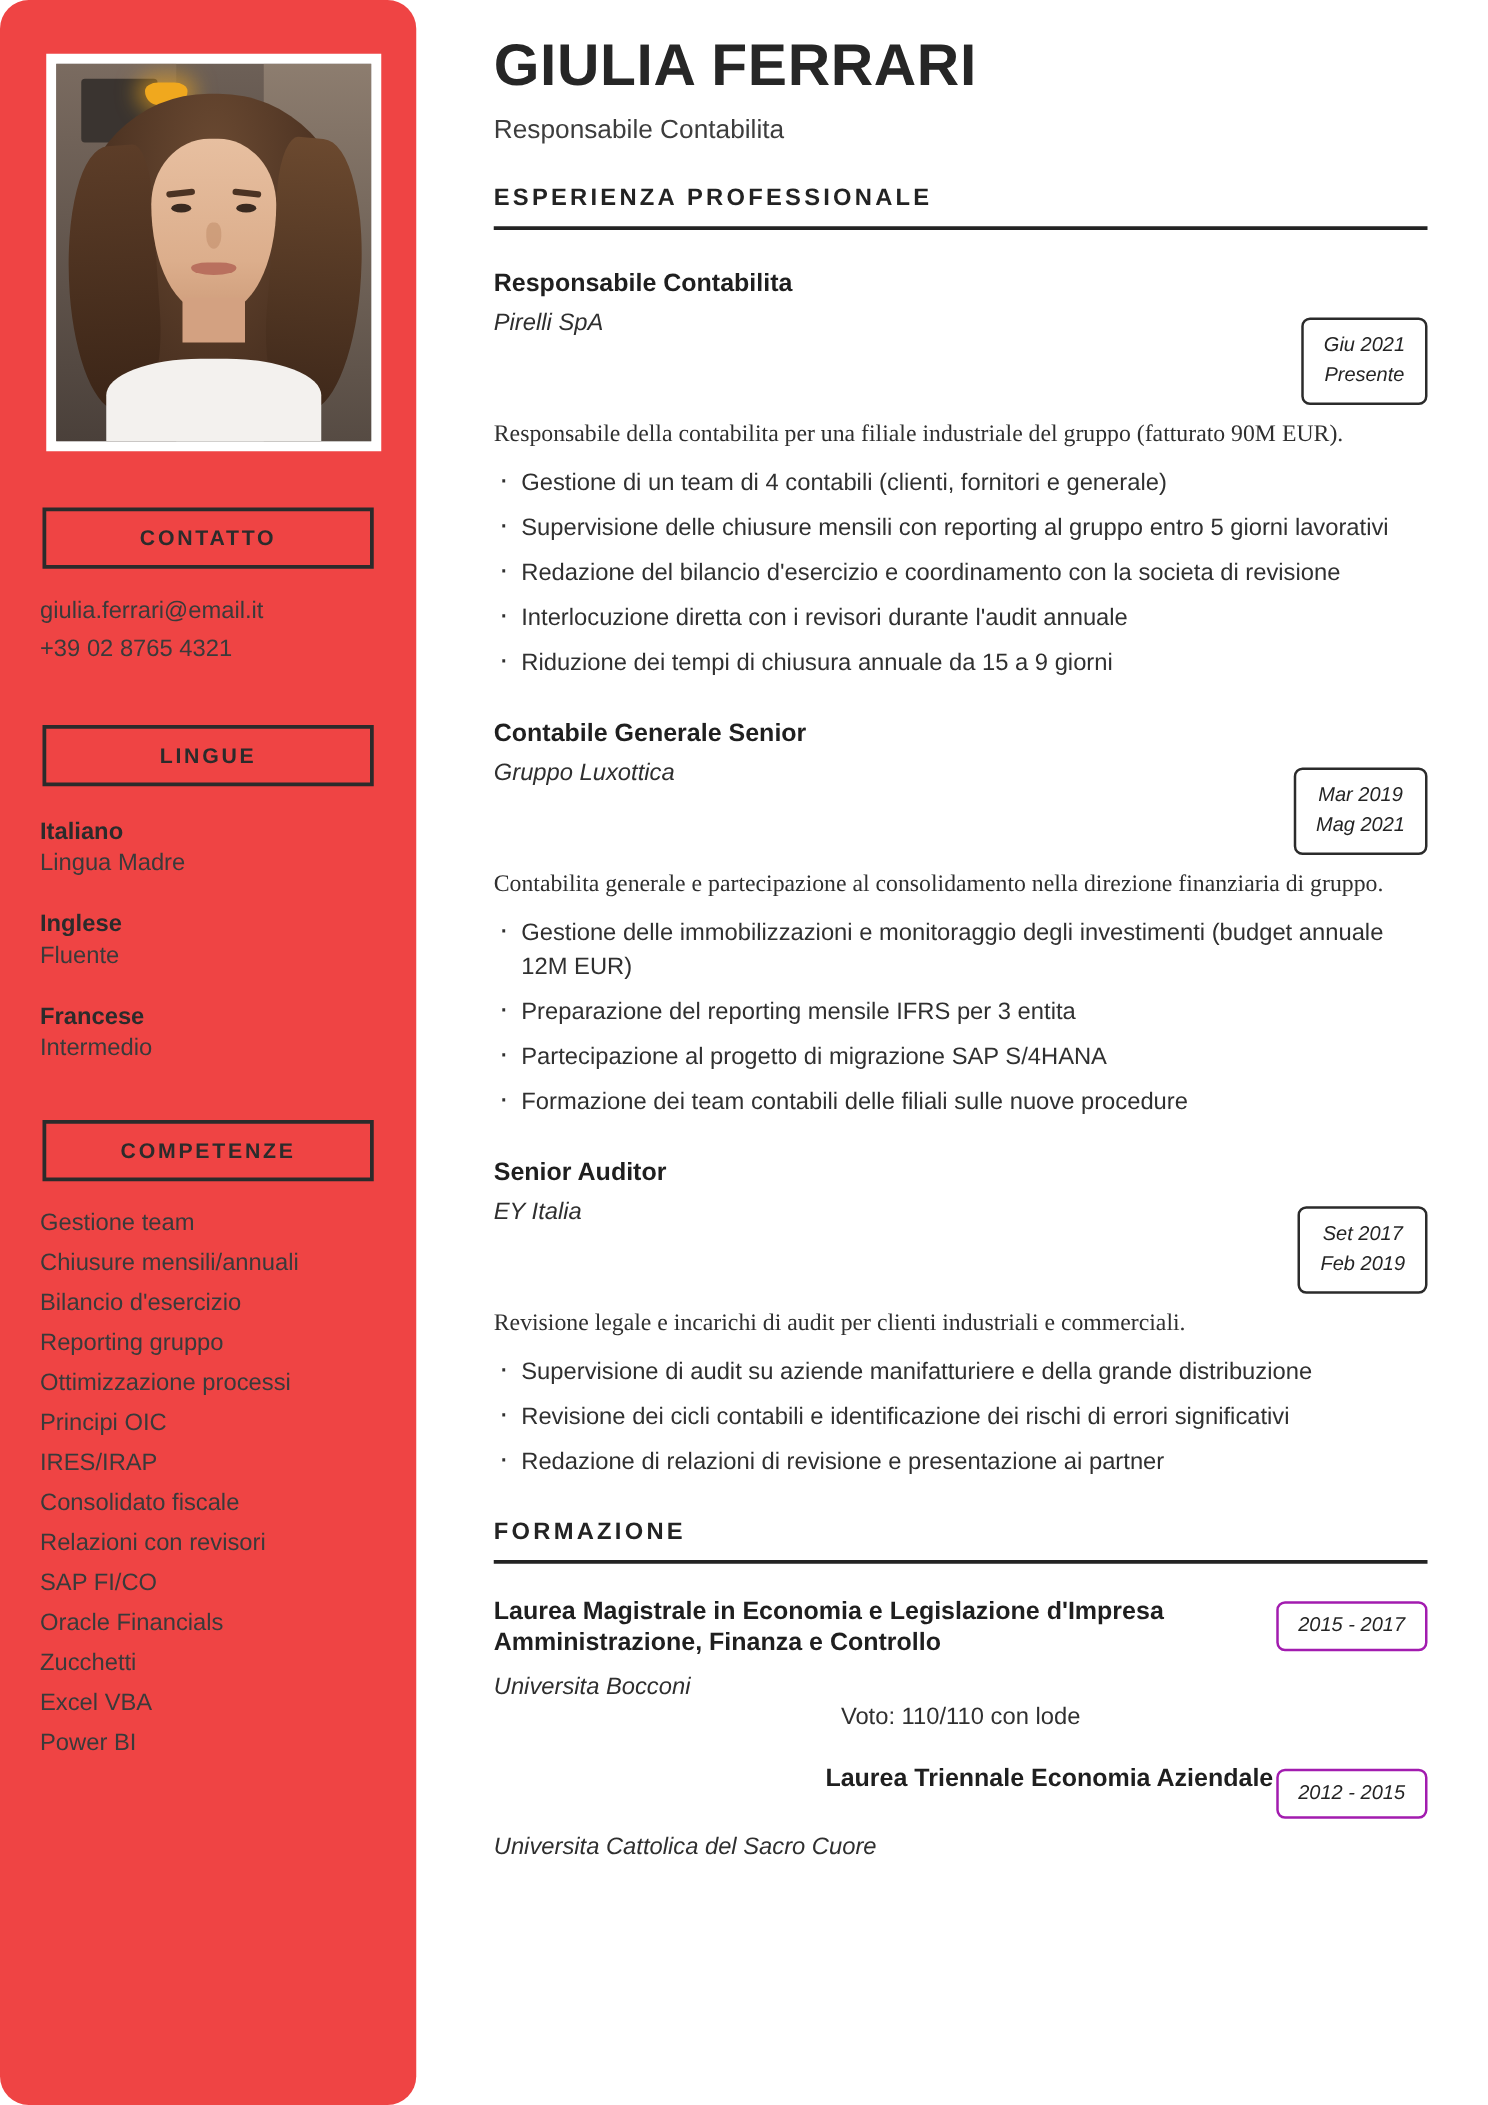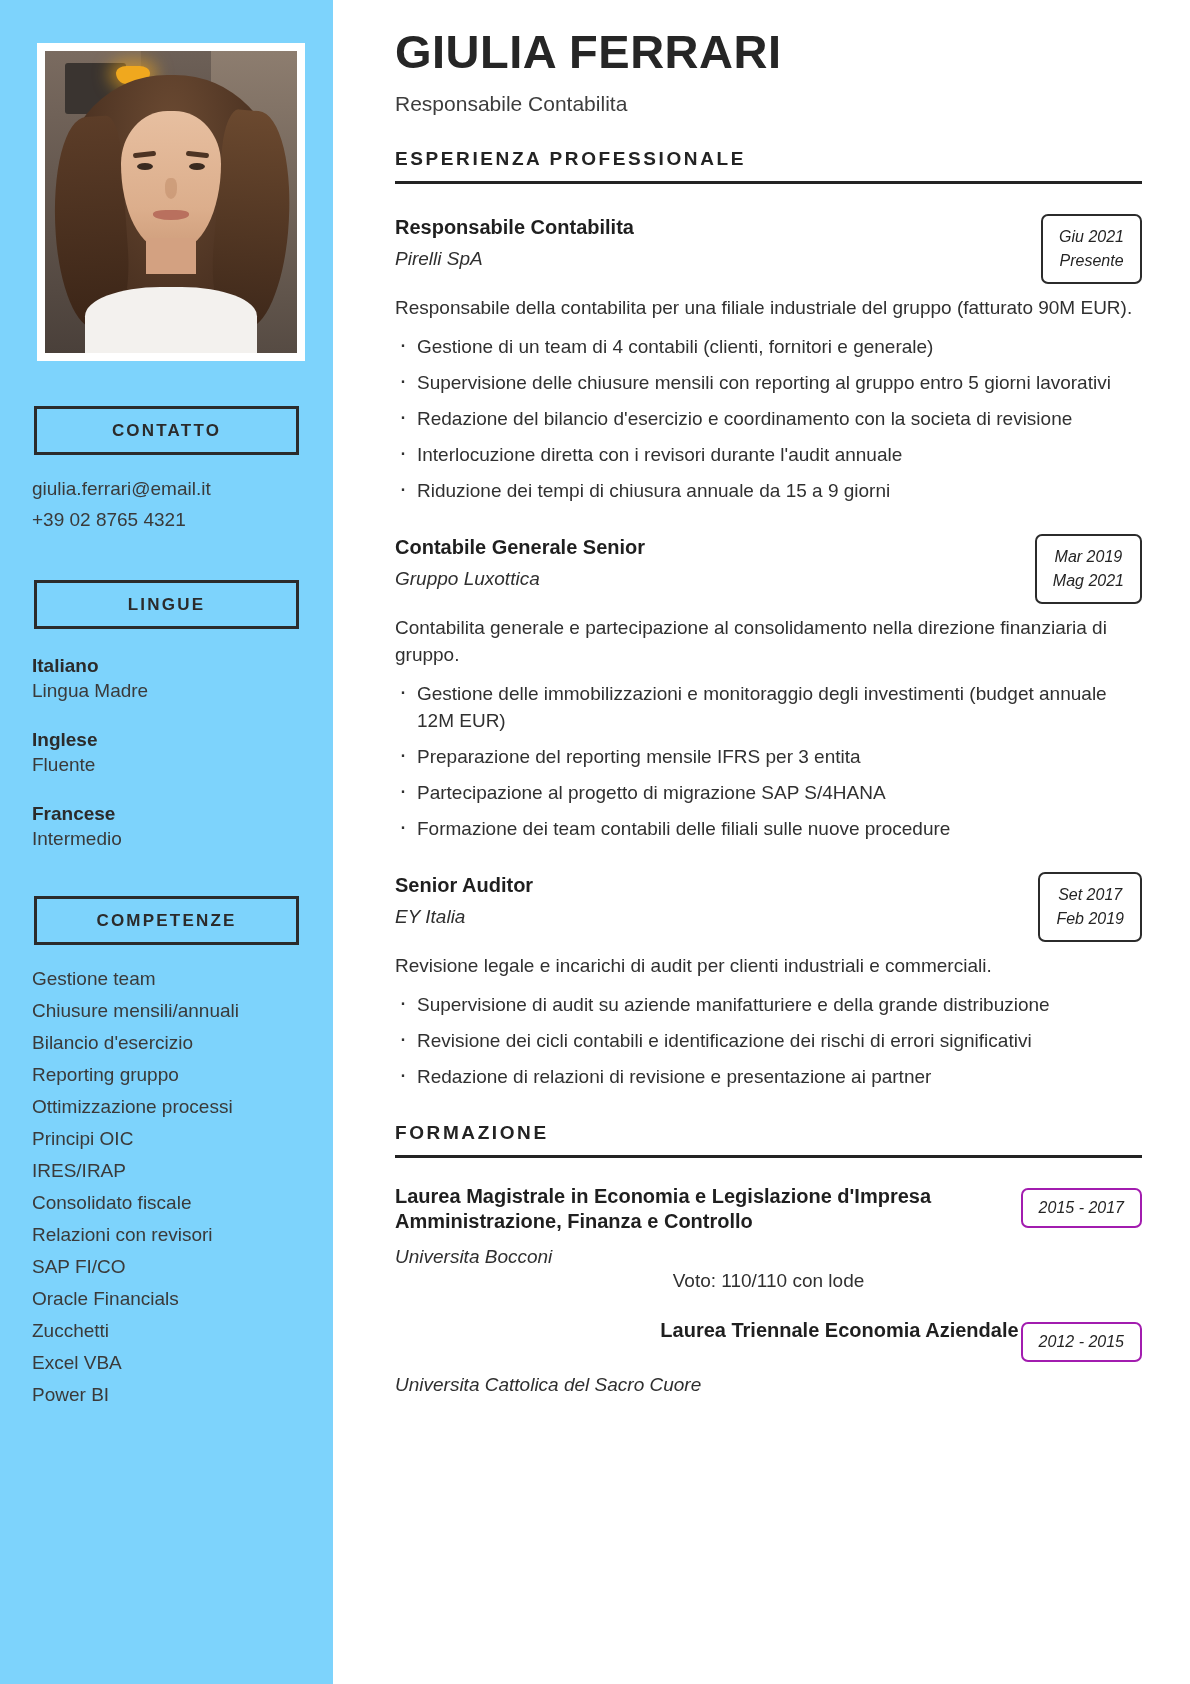--- a/index.html
+++ b/index.html
@@ -16,22 +16,23 @@
     height: 1684px;
     display: flex;
     background: #ffffff;
     overflow: hidden;
   }
 
   
   .sidebar {
     width: 333px;
     min-width: 333px;
-    background: #7dd3fc;
+    background: #ef4444;
     padding: 40px 32px 40px 32px;
+    border-radius: 23px;
   }
   .photo-frame {
     width: 268px;
     height: 318px;
     background: #ffffff;
     padding: 8px;
     margin: 3px 0 0 5px;
   }
   .photo {
     width: 100%;
@@ -113,33 +114,34 @@
     color: #232323;
     border-bottom: 3px solid #232323;
     padding-bottom: 11px;
     margin-top: 32px;
   }
   .entry { margin-top: 30px; position: relative; }
   .entry-row { display: flex; align-items: flex-start; justify-content: space-between; gap: 14px; }
   .entry-left { flex: 1; min-width: 0; }
   .entry-title { font-size: 20px; font-weight: bold; color: #1f1f1f; line-height: 26px; }
   .entry-org { font-size: 19px; font-style: italic; color: #2f2f2f; margin-top: 8px; }
-  .entry-desc { font-size: 19px; line-height: 27px; color: #303030; margin-top: 10px; }
+  .entry-desc { font-size: 19px; line-height: 27px; color: #303030; margin-top: 10px; font-family: Liberation Serif, serif; }
   .date-box {
     border: 2px solid #2b2b2b;
     border-radius: 7px;
     font-size: 16px;
     font-style: italic;
     text-align: center;
     padding: 9px 16px;
     line-height: 24px;
     white-space: nowrap;
     color: #242424;
     background: #fff;
     flex-shrink: 0;
+    margin-top: 40px;
   }
   ul.bullets { list-style: none; margin-top: 12px; }
   ul.bullets li {
     font-size: 19px;
     line-height: 27px;
     color: #303030;
     padding-left: 22px;
     position: relative;
     margin-bottom: 9px;
   }

